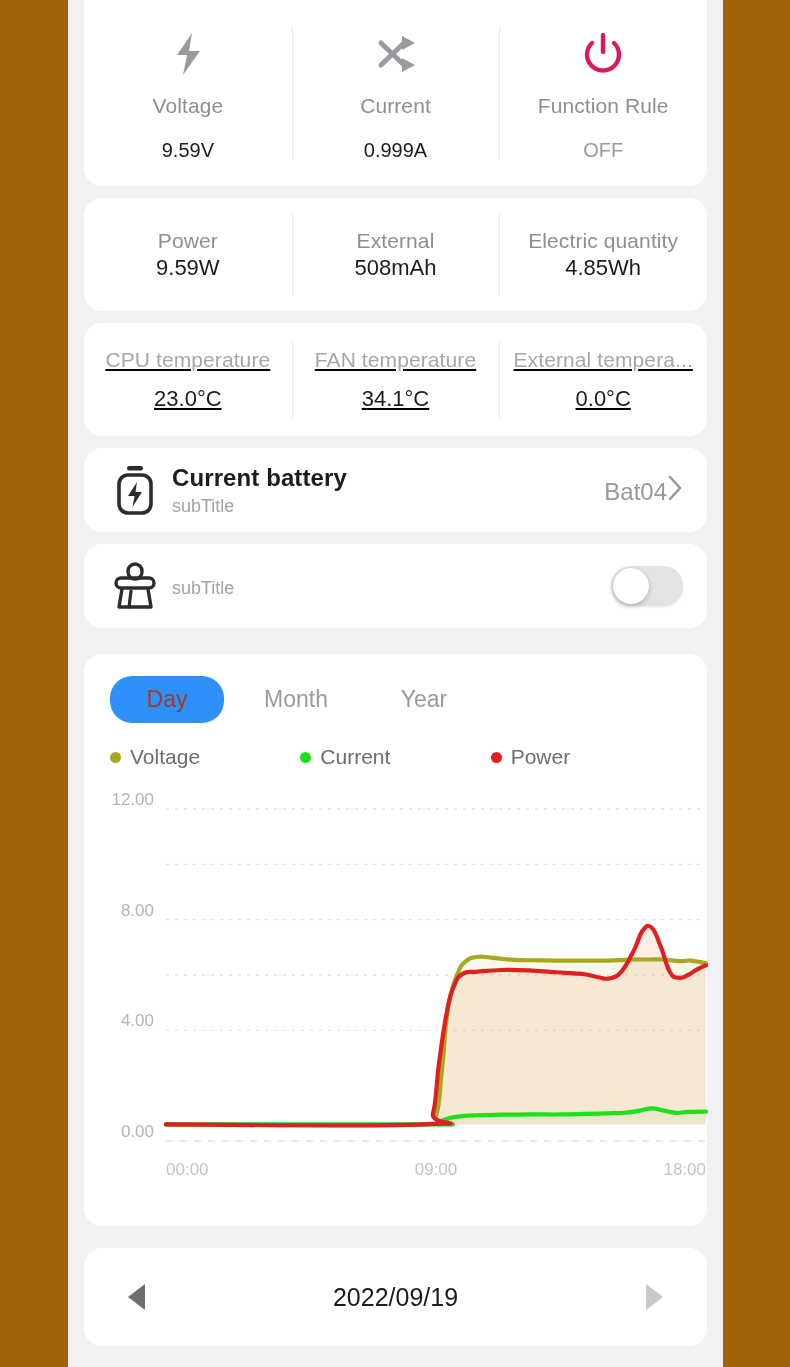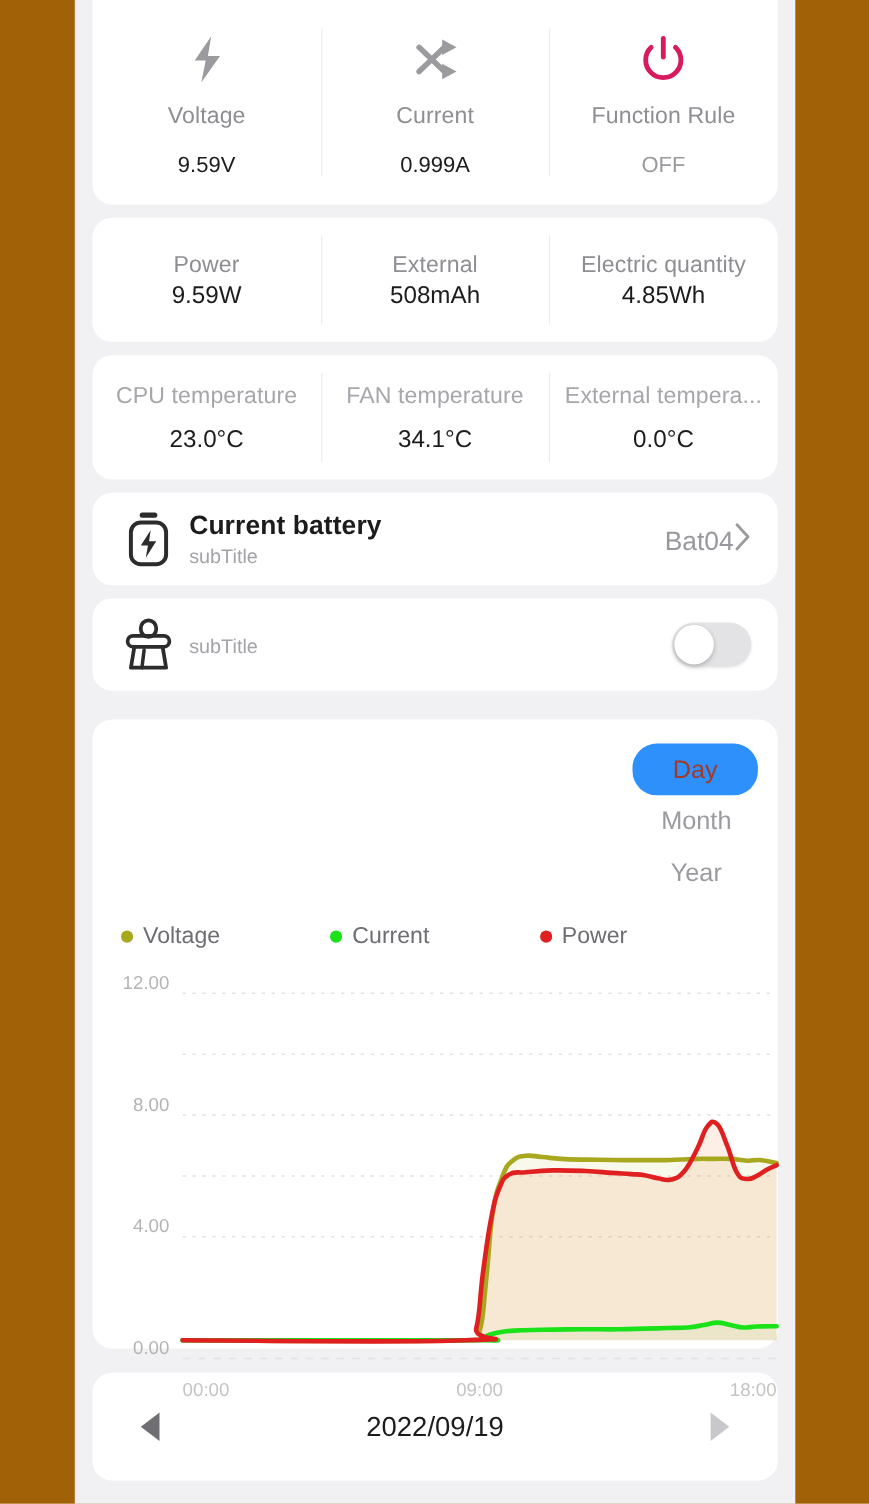--- a/index.html
+++ b/index.html
@@ -65,21 +65,21 @@
     font-size: 20px; color: #1c1c1e; margin-top: 21px; white-space: nowrap;
   }
   .metric-value.off { color: #9a9a9f; }
 
   
   .card-2 { height: 113px; }
   .card-2 .metric-label { font-size: 21px; margin-top: 0; }
   .card-2 .metric-value { font-size: 22px; margin-top: 2px; }
 
   
-  .card-3 { height: 113px; }
+  .card-3 { height: 113px; text-decoration: underline; }
   .card-3 .metric-label { font-size: 21px; margin-top: 0; color: #a6a6ab;
     overflow: hidden; text-overflow: ellipsis; white-space: nowrap;
     max-width: 100%; text-align: center; padding: 0 2px; }
   .card-3 .metric-value { font-size: 22px; margin-top: 14px; }
 
   
   .row-card {
     height: 84px;
     display: flex; align-items: center;
     padding: 0 24px 0 22px;
@@ -99,21 +99,21 @@
   }
   .toggle .knob {
     position: absolute; left: 2px; top: 2px;
     width: 36px; height: 36px; border-radius: 50%;
     background: #fff;
     box-shadow: 0 2px 5px rgba(0,0,0,.22), 0 0 1px rgba(0,0,0,.14);
   }
 
   
   .chart-card { padding: 22px 18px 18px 18px; height: 572px; margin-top: 26px; }
-  .seg { display: flex; align-items: flex-end; gap: 0; padding-left: 8px; flex-direction: column; }
+  .seg { display: flex; align-items: flex-start; gap: 16px; padding-left: 8px; }
   .seg-item {
     font-size: 23px; color: #9a9a9f;
     padding: 10px 0; text-align: center; width: 112px;
     border-radius: 22px;
   }
   .seg-item.active { background: #2e90fa; color: #a33a27; font-weight: 500; width: 114px; }
 
   .legend { display: flex; padding: 22px 8px 0 8px; }
   .legend-item { display: flex; align-items: center; width: 196px; }
   .legend-dot { width: 11px; height: 11px; border-radius: 50%; margin-right: 9px; }

